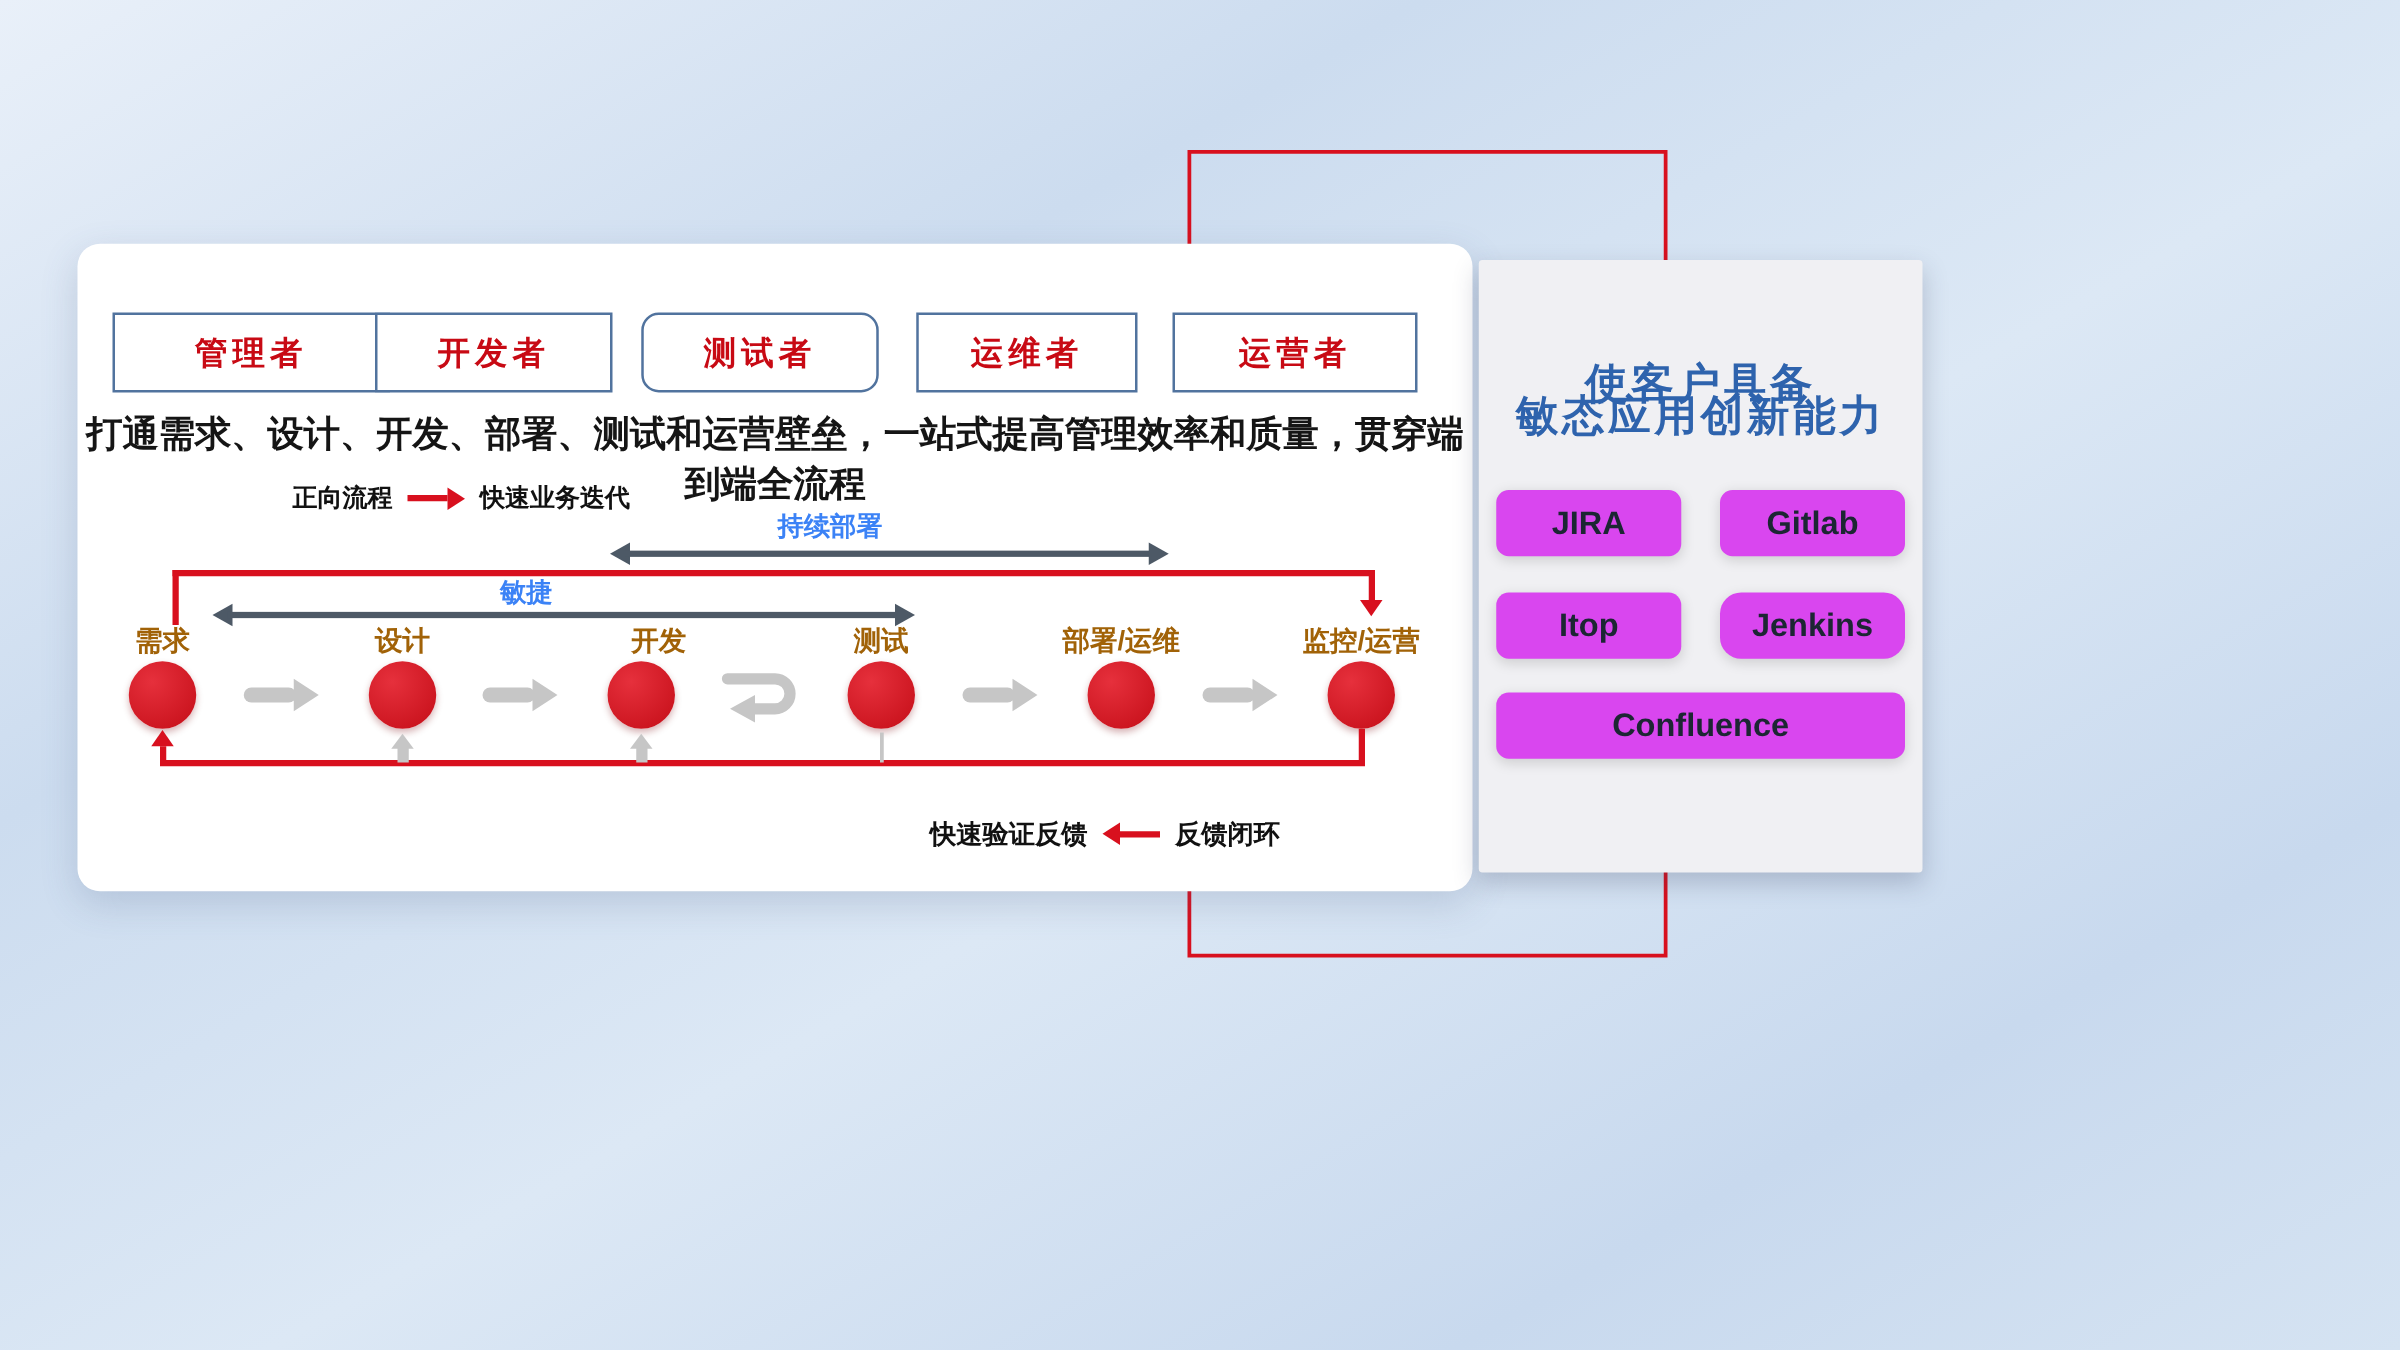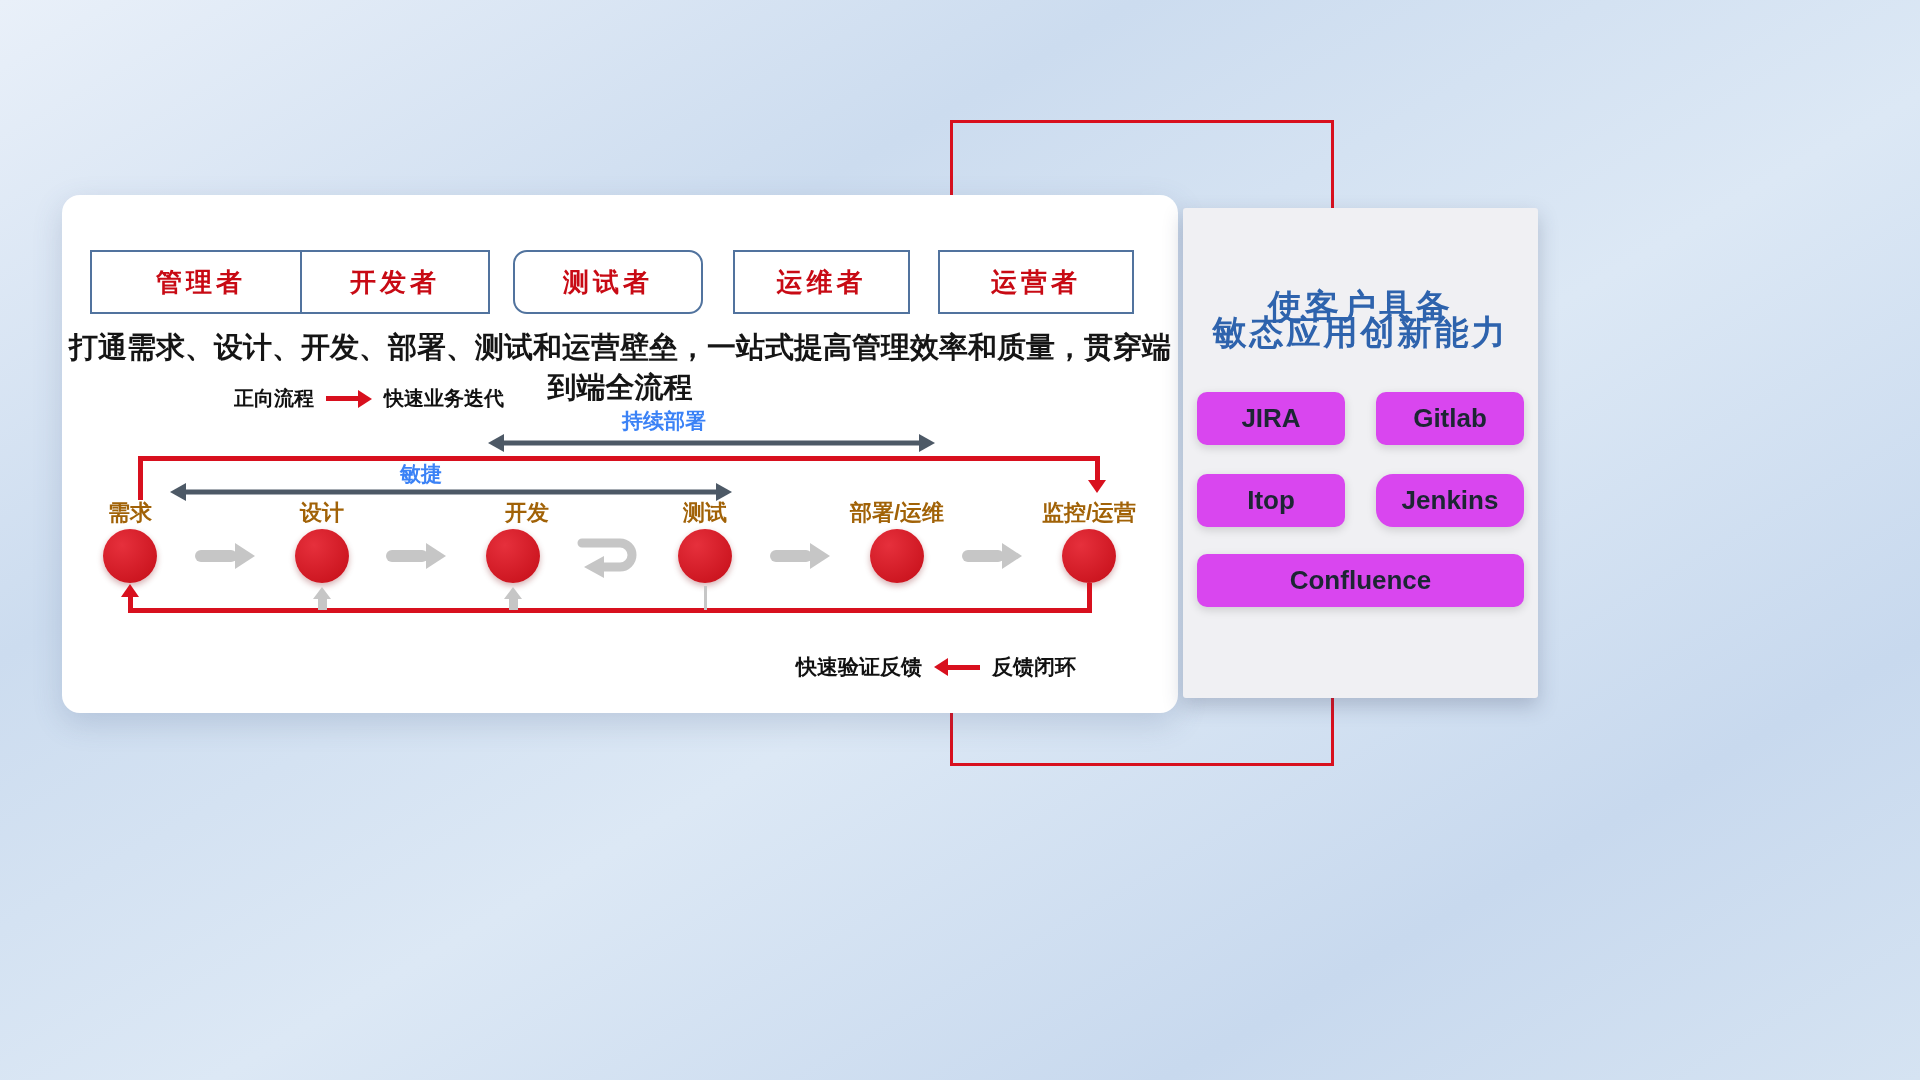--- a/index.html
+++ b/index.html
@@ -151,21 +151,21 @@
   <div class="rline" style="left:1025px;top:388px;width:5px;height:27px;"></div>
   <div class="rline" style="left:66px;top:402px;width:5px;height:13px;"></div>
   <div class="rtri up" style="left:59px;top:389px;"></div>
 
   <div class="gtri-up" style="left:251px;top:392px;"></div>
   <div class="gline" style="left:256px;top:403px;width:9px;height:12px;"></div>
   <div class="gtri-up" style="left:442px;top:392px;"></div>
   <div class="gline" style="left:447px;top:403px;width:9px;height:12px;"></div>
   <div class="gline" style="left:642px;top:391px;width:3px;height:24px;"></div>
 
-  <div class="legend" style="left:734px;top:458px;font-size:21px;">
+  <div class="legend" style="left:682px;top:458px;font-size:21px;">
     <span>快速验证反馈</span>
     <span class="red-arrow left">
         <span class="bar"></span>
         <span class="head"></span>
       </span>
     <span>反馈闭环</span>
   </div>
 
 </div>
 

